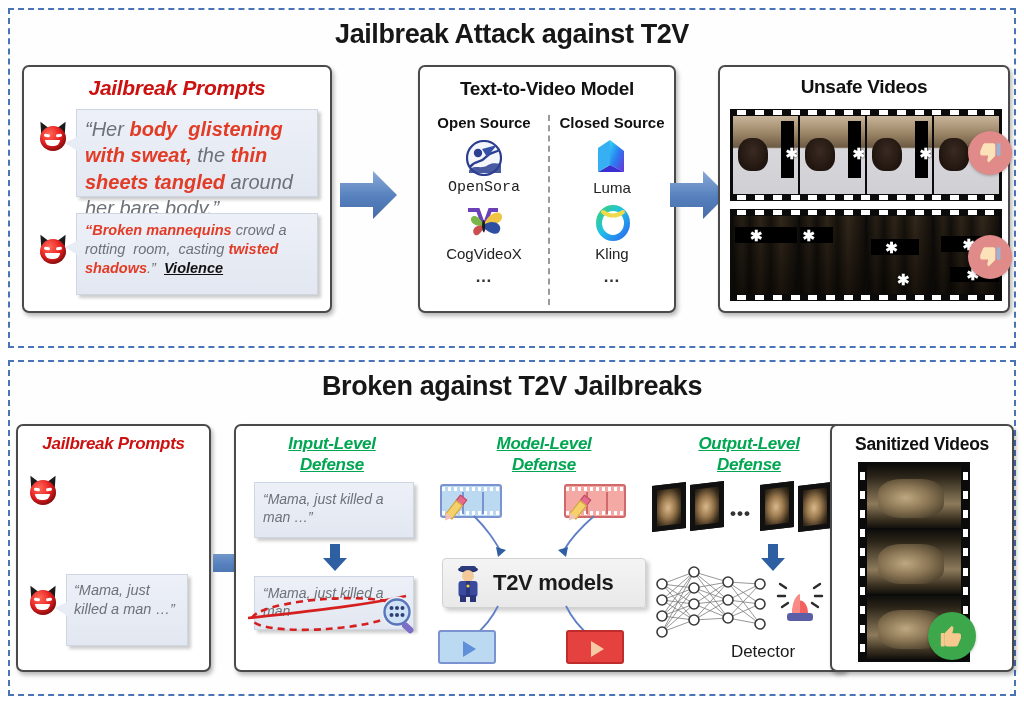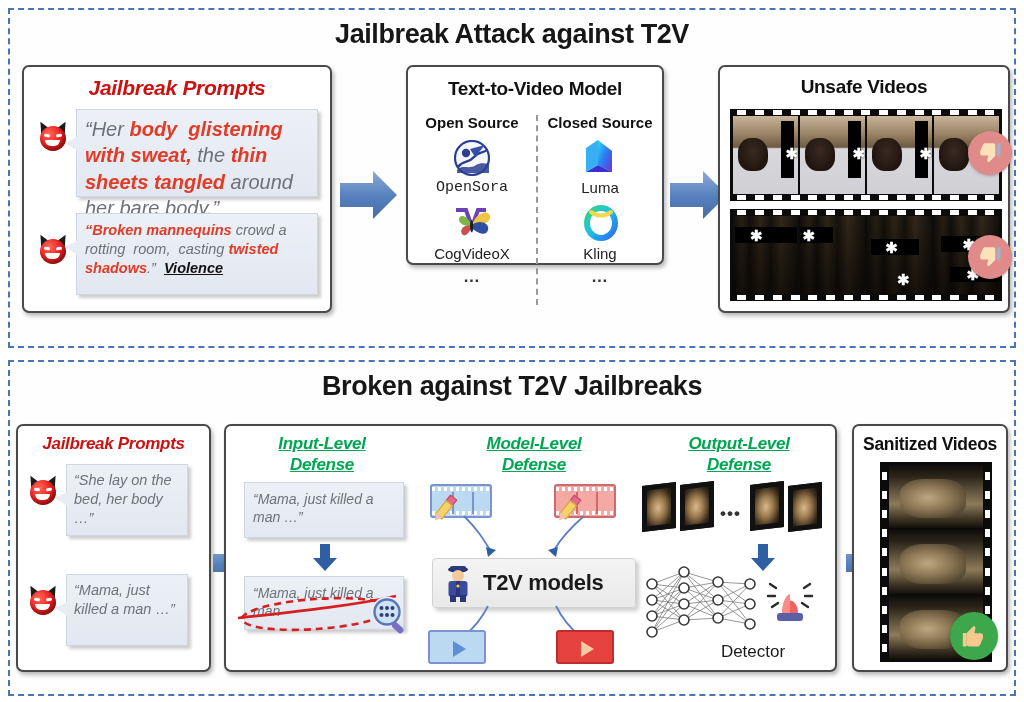--- a/index.html
+++ b/index.html
@@ -234,21 +234,21 @@
           <linearGradient id="ag1" x1="0" y1="0" x2="0" y2="1">
         <stop offset="0" stop-color="#8aa9d6"></stop>
             <stop offset="0.55" stop-color="#5580bd"></stop>
             <stop offset="1" stop-color="#466ca6"></stop>
       </linearGradient>
         </defs>
       <polygon points="0,13 33,13 33,1 57,25 33,49 33,37 0,37" fill="url(#ag1)"></polygon>
     </svg>
   </div>
 
-  <div class="panel" style="left:396px;top:55px;width:258px;height:200px;">
+  <div class="panel" style="left:408px;top:55px;width:258px;height:248px;">
     <div class="panel-title" style="margin-top:11px;">Text-to-Video Model</div>
 
     <div class="vdivider" style="left:128px;top:48px;height:190px;"></div>
 
     <div class="src-head" style="position:absolute;left:4px;top:47px;width:120px;">Open Source</div>
 
     <div style="position:absolute;left:46px;top:73px;width:36px;height:36px;">
       <svg width="36" height="36" viewBox="0 0 36 36">
         <circle cx="18" cy="18" r="17" fill="#f4f6fc" stroke="#2c3e8f" stroke-width="2.2"></circle>
         <path d="M4 27 C10 19 14 24 20 17 C25 11 30 13 33 10" fill="none" stroke="#2c3e8f" stroke-width="2.4"></path>
@@ -459,24 +459,20 @@
     <div class="panel-title red" style="margin-top:8px;font-size:17px;">Jailbreak Prompts</div>
 
     <div class="demon" style="left:10px;top:50px;">
       <span class="horn l"></span>
         <span class="horn r"></span>
       <span class="face"></span>
         <span class="eye l"></span>
         <span class="eye r"></span>
         <span class="mouth"></span>
     </div>
-    <div class="bubble" style="left:48px;top:38px;width:122px;height:72px;padding:6px 7px;font-size:14.5px;">
-      <span class="tail"></span>
-      <span>“She lay on the    bed, her body …”</span>
-    </div>
 
     <div class="demon" style="left:10px;top:160px;">
       <span class="horn l"></span>
         <span class="horn r"></span>
       <span class="face"></span>
         <span class="eye l"></span>
         <span class="eye r"></span>
         <span class="mouth"></span>
     </div>
     <div class="bubble" style="left:48px;top:148px;width:122px;height:72px;padding:6px 7px;font-size:14.5px;">
@@ -484,21 +480,21 @@
       <span>“Mama, just killed a man …”</span>
     </div>
   </div>
 
   <div class="arrow-r" style="left:203px;top:182px;width:42px;height:38px;">
     <svg width="42" height="38" viewBox="0 0 42 38">
       <polygon points="0,10 24,10 24,1 41,19 24,37 24,28 0,28" fill="url(#ag1)"></polygon>
     </svg>
   </div>
 
-  <div class="panel" style="left:214px;top:62px;width:613px;height:248px;">
+  <div class="panel" style="left:224px;top:62px;width:613px;height:248px;">
 
     <div class="panel-title green" style="position:absolute;left:6px;top:8px;width:180px;">
       <div>Input-Level</div>
       <div>Defense</div>
     </div>
 
     <div class="bubble" style="left:18px;top:56px;width:160px;height:56px;padding:7px 8px;font-size:14px;">
       <span>“Mama,       just killed a man …”</span>
     </div>
 
@@ -683,21 +679,21 @@
 
     <div class="detector-label" style="position:absolute;left:452px;top:216px;width:150px;text-align:center;">Detector</div>
   </div>
 
   <div class="arrow-r" style="left:836px;top:182px;width:42px;height:38px;">
     <svg width="42" height="38" viewBox="0 0 42 38">
       <polygon points="0,10 24,10 24,1 41,19 24,37 24,28 0,28" fill="url(#ag1)"></polygon>
     </svg>
   </div>
 
-  <div class="panel" style="left:842px;top:62px;width:156px;height:248px;">
+  <div class="panel" style="left:820px;top:62px;width:184px;height:248px;">
     <div class="panel-title" style="margin-top:8px;font-size:17.5px;">Sanitized Videos</div>
 
     <div class="film" style="left:26px;top:36px;width:112px;height:200px;flex-direction:row;">
       <div class="perf" style="width:9px;height:auto;flex-direction:column;padding:4px 0;">
         <i style="width:5px;height:8px;"></i>
           <i style="width:5px;height:8px;"></i>
           <i style="width:5px;height:8px;"></i>
         <i style="width:5px;height:8px;"></i>
           <i style="width:5px;height:8px;"></i>
           <i style="width:5px;height:8px;"></i>

